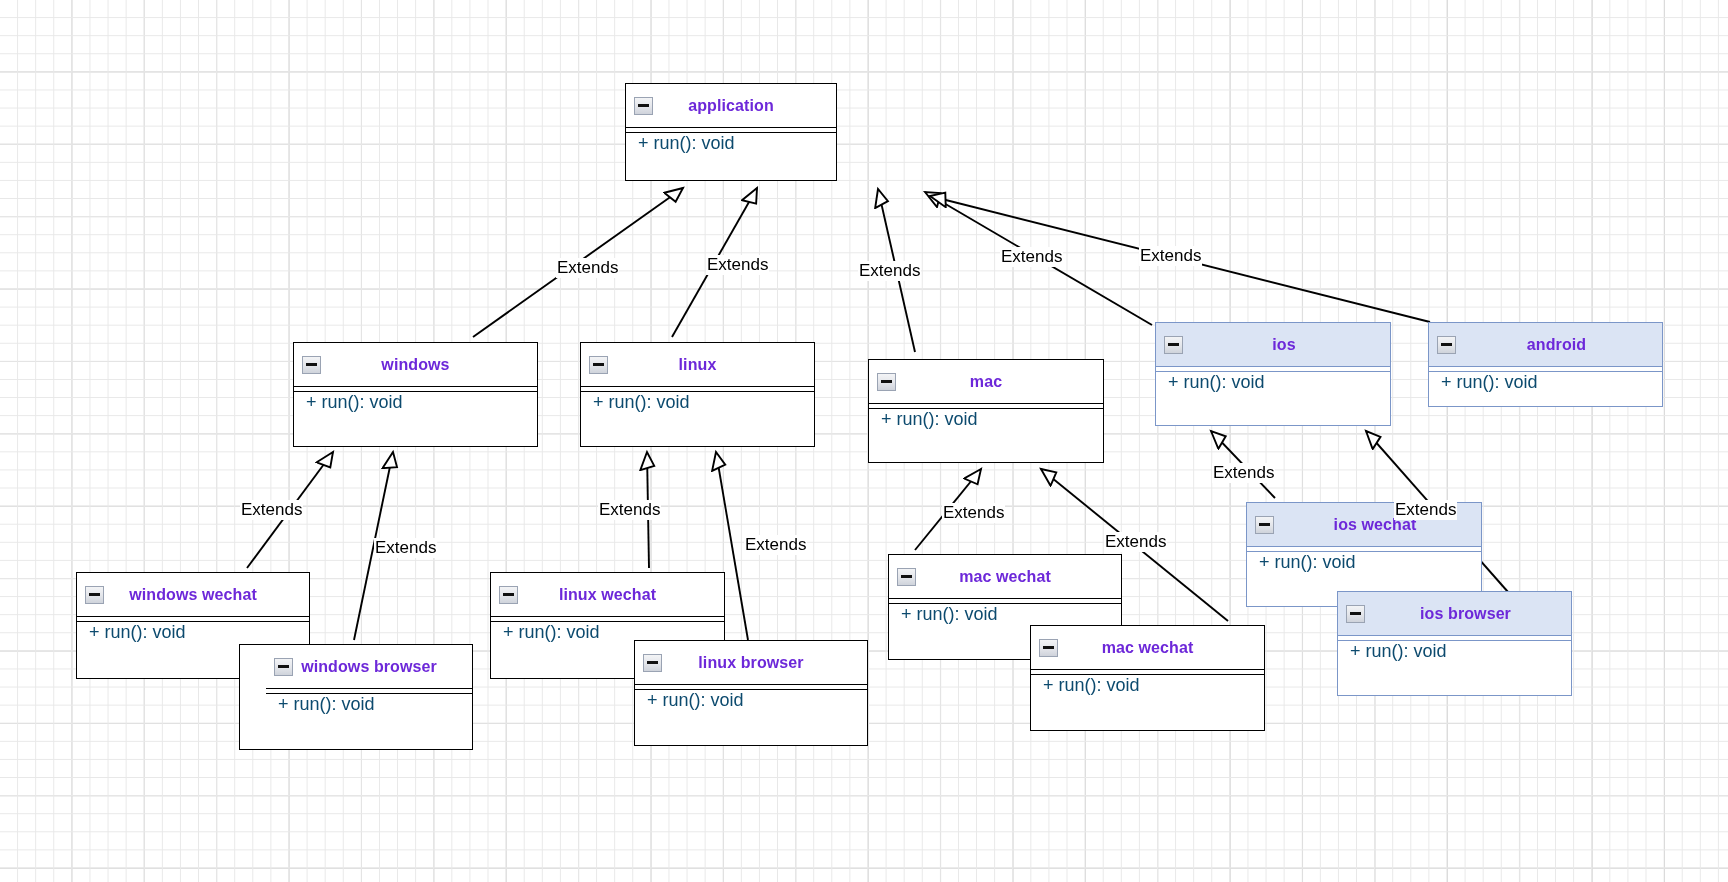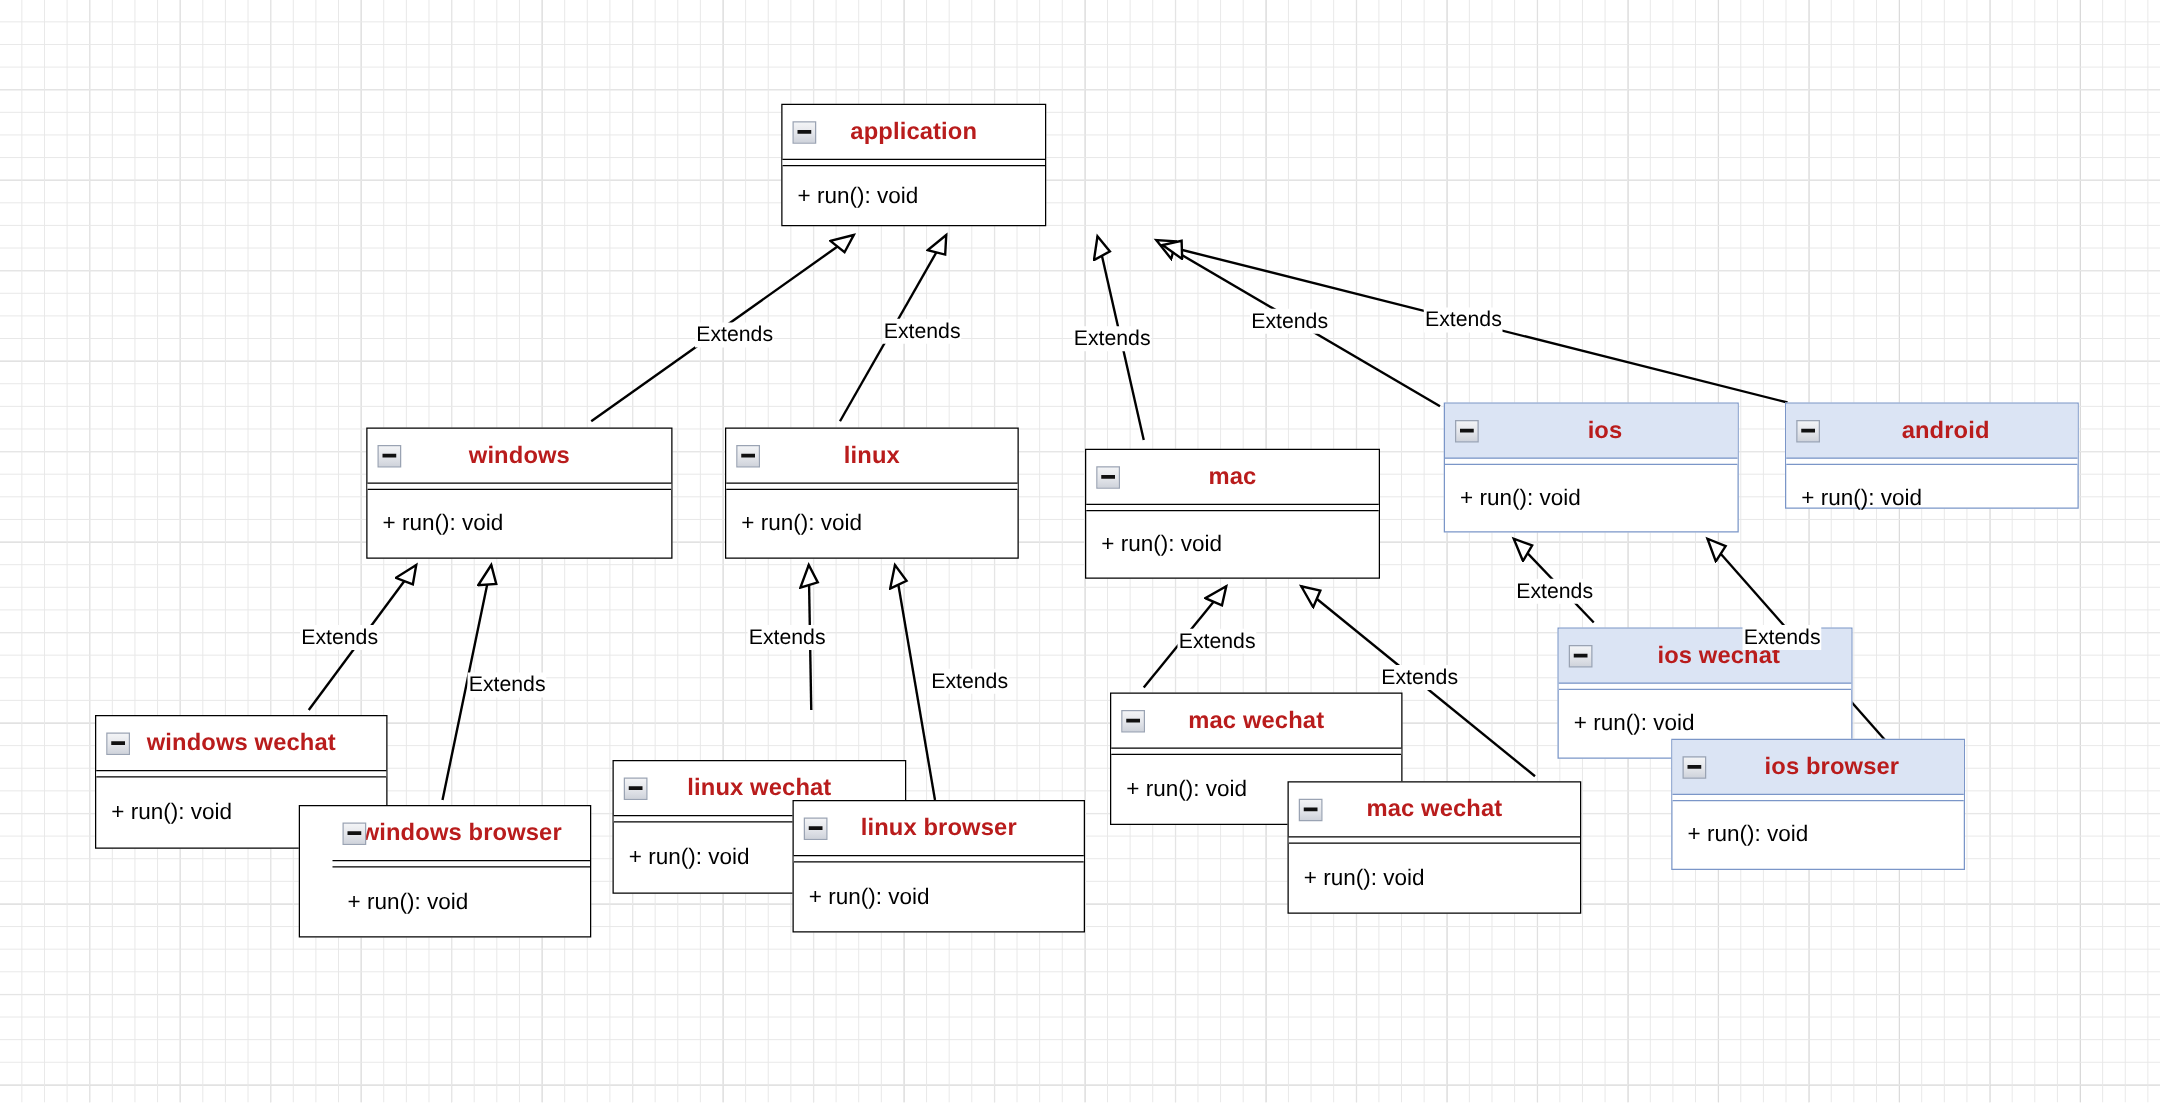--- a/index.html
+++ b/index.html
@@ -43,38 +43,38 @@
     position: relative;
     height: 44px;
     box-sizing: border-box;
     border-bottom: 1.6px solid #000000;
     display: flex;
     align-items: center;
     justify-content: center;
   }
   .uml .hdr-title {
     font-weight: bold;
-    font-size: 19px;
-    color: #b91c1c;
+    font-size: 16px;
+    color: #6d28d9;
     letter-spacing: 0.1px;
     white-space: nowrap;
   }
   .uml .sep {
     height: 5px;
     box-sizing: border-box;
     border-bottom: 1.6px solid #000000;
     background: #ffffff;
   }
   .uml .body {
     box-sizing: border-box;
     display: flex;
-    align-items: center;
+    align-items: flex-start;
     padding-left: 12px;
     font-size: 18px;
-    color: #000000;
+    color: #0c4a6e;
   }
   .minus-icon {
     position: absolute;
     left: 8px;
     top: 50%;
     transform: translateY(-50%);
     width: 19px;
     height: 18px;
     box-sizing: border-box;
     border: 1.6px solid #9aa3b3;
@@ -230,21 +230,21 @@
           <span class="minus-icon">
             <i></i>
           </span>
           <span class="hdr-title">windows browser</span>
         </div>
         <div class="sep"></div>
         <div class="body" style="height: 54px;">
           <span>+ run(): void</span>
         </div>
       </div>
-      <div class="uml" style="left: 490px; top: 572px; width: 235px; height: 107px; z-index: 18; margin-top: 36px;">
+      <div class="uml" style="left: 490px; top: 572px; width: 235px; height: 107px; z-index: 18;">
         <div class="hdr">
           <span class="minus-icon">
             <i></i>
           </span>
           <span class="hdr-title">linux wechat</span>
         </div>
         <div class="sep"></div>
         <div class="body" style="height: 55px;">
           <span>+ run(): void</span>
         </div>

